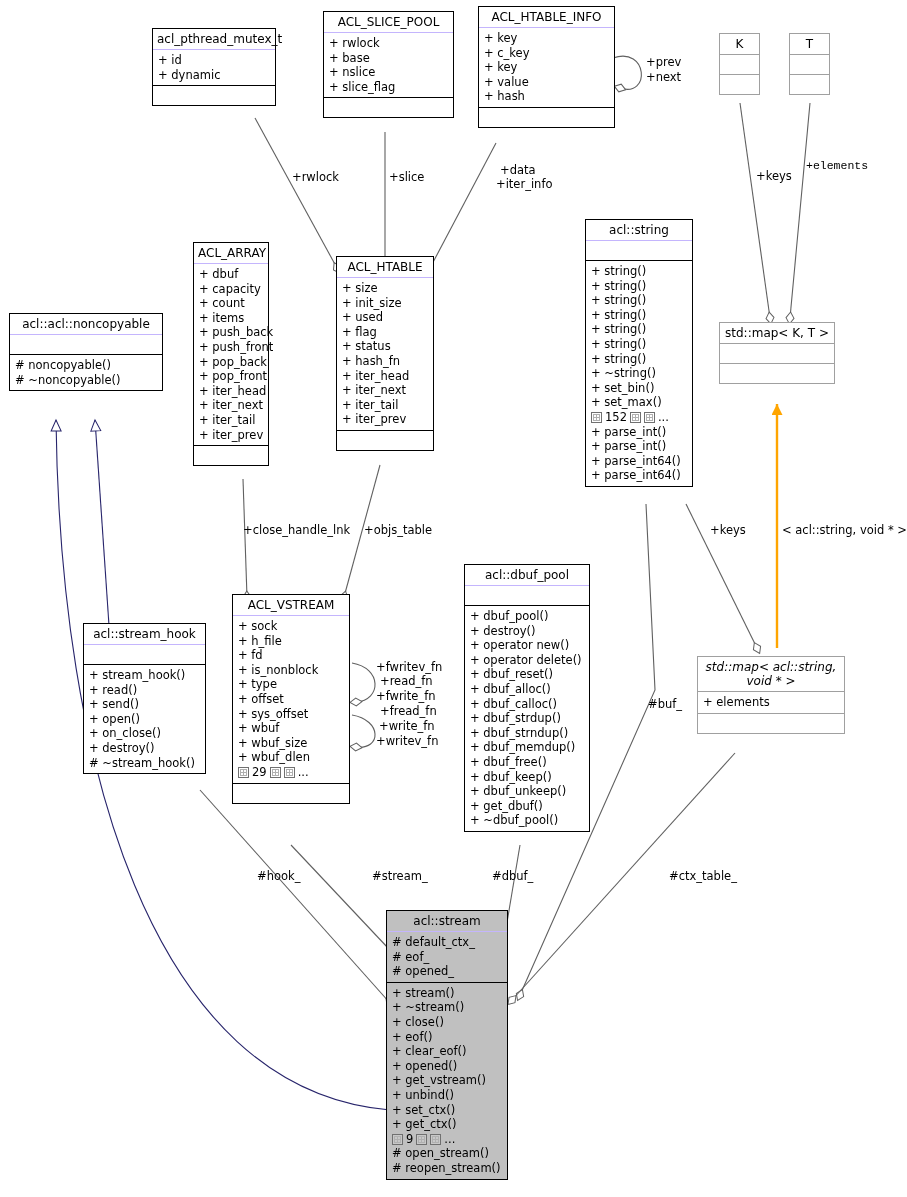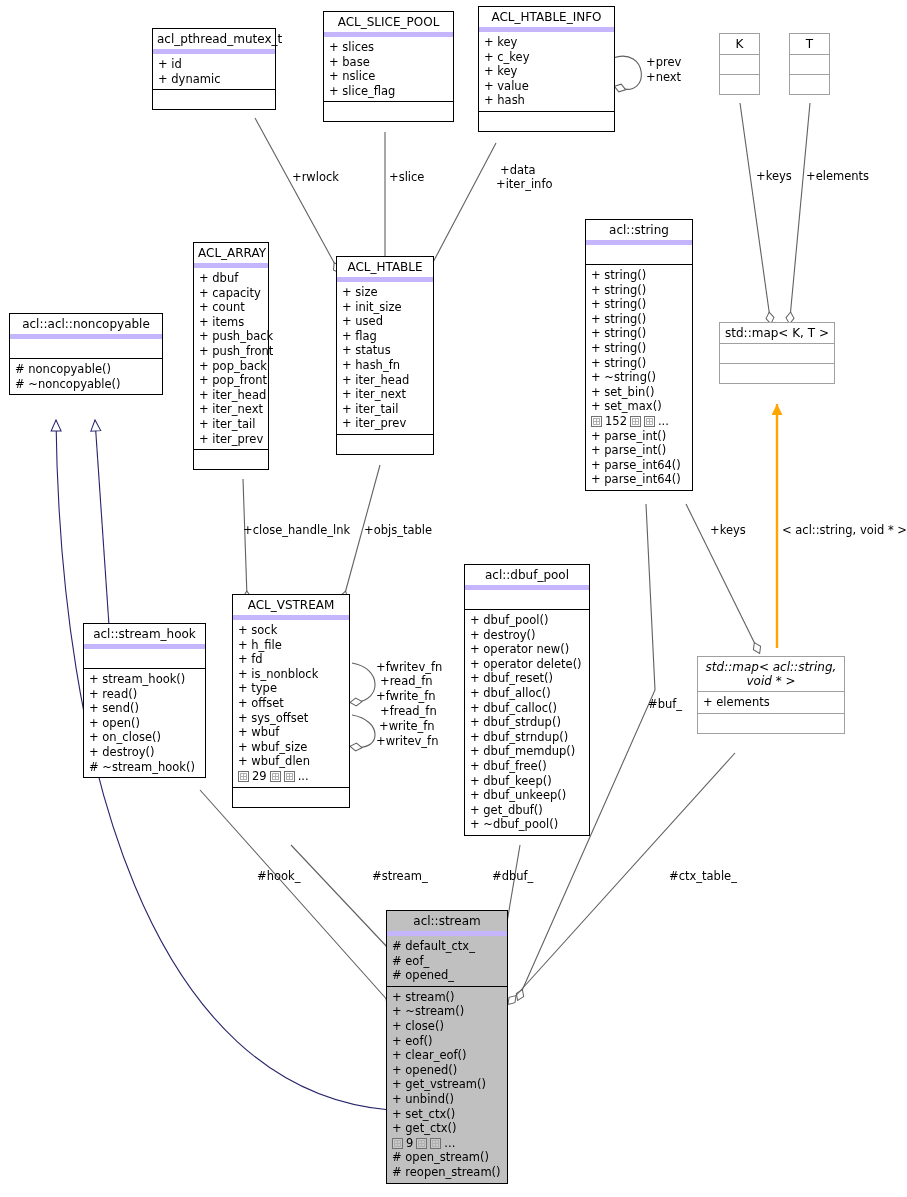--- a/index.html
+++ b/index.html
@@ -6,21 +6,21 @@
   body{width:907px;height:1197px;position:relative;overflow:hidden;
        font-family:"DejaVu Sans","Liberation Sans",sans-serif;}
   #canvas{position:absolute;left:0;top:0;width:907px;height:1197px;}
   svg.edges{position:absolute;left:0;top:0;width:907px;height:1197px;pointer-events:none;}
 
   .cls{position:absolute;box-sizing:border-box;background:#ffffff;
        border:1px solid #000000;}
   .cls.gray{border-color:#a0a0a0;}
   .cls.hl{background:#0369a1;}
   .cls .title{text-align:center;font-size:12px;color:#000;padding:3px 4px 3px 4px;
-       border-bottom:5px solid #c4b5fd;white-space:nowrap;line-height:14px;}
+       border-bottom:1px solid #c4b5fd;white-space:nowrap;line-height:14px;}
   .cls.gray .title{border-bottom:1px solid #a0a0a0;}
   .cls .attrs{border-bottom:1px solid #000;padding:3px 5px 3px 5px;}
   .cls.gray .attrs{border-bottom:1px solid #a0a0a0;}
   .cls .ops{padding:3px 5px 3px 5px;}
   .cls .row{font-size:11.5px;color:#000;line-height:14.6px;white-space:nowrap;}
   .cls .empty{height:13px;}
   .cls.hl .title,.cls.hl .attrs,.cls.hl .ops{background:#c0c0c0;}
 
   .more{display:flex;align-items:center;gap:3px;font-size:11.5px;line-height:14.6px;}
   .mbox{display:inline-block;width:9px;height:9px;border:1px solid #707070;
@@ -106,21 +106,21 @@
       <div class="row">+ dynamic</div>
     </div>
     <div class="ops">
         <div class="empty"></div>
       </div>
   </div>
 
   <div class="cls" style="left:323px;top:11px;width:131px;">
     <div class="title">ACL_SLICE_POOL</div>
     <div class="attrs">
-      <div class="row">+ slices</div>
+      <div class="row">+ rwlock</div>
       <div class="row">+ base</div>
       <div class="row">+ nslice</div>
       <div class="row">+ slice_flag</div>
     </div>
     <div class="ops">
         <div class="empty"></div>
       </div>
   </div>
 
   <div class="cls" style="left:478px;top:6px;width:137px;">
@@ -357,21 +357,21 @@
     </div>
   </div>
 
   <div class="elabel" style="left:292px;top:171px;">+rwlock</div>
   <div class="elabel" style="left:389px;top:171px;">+slice</div>
   <div class="elabel" style="left:500px;top:164px;">+data</div>
   <div class="elabel" style="left:496px;top:178px;">+iter_info</div>
   <div class="elabel" style="left:646px;top:56px;">+prev</div>
   <div class="elabel" style="left:646px;top:71px;">+next</div>
   <div class="elabel" style="left:756px;top:170px;">+keys</div>
-  <div class="elabel" style="left:806px;top:170px;">+elements</div>
+  <div class="elabel" style="left:806px;top:159px;font-family:Liberation Mono, monospace;">+elements</div>
   <div class="elabel" style="left:243px;top:524px;">+close_handle_lnk</div>
   <div class="elabel" style="left:364px;top:524px;">+objs_table</div>
   <div class="elabel" style="left:710px;top:524px;">+keys</div>
   <div class="elabel" style="left:782px;top:524px;">&lt; acl::string, void * &gt;</div>
   <div class="elabel" style="left:376px;top:661px;">+fwritev_fn</div>
   <div class="elabel" style="left:380px;top:675px;">+read_fn</div>
   <div class="elabel" style="left:376px;top:690px;">+fwrite_fn</div>
   <div class="elabel" style="left:380px;top:705px;">+fread_fn</div>
   <div class="elabel" style="left:379px;top:720px;">+write_fn</div>
   <div class="elabel" style="left:376px;top:735px;">+writev_fn</div>

